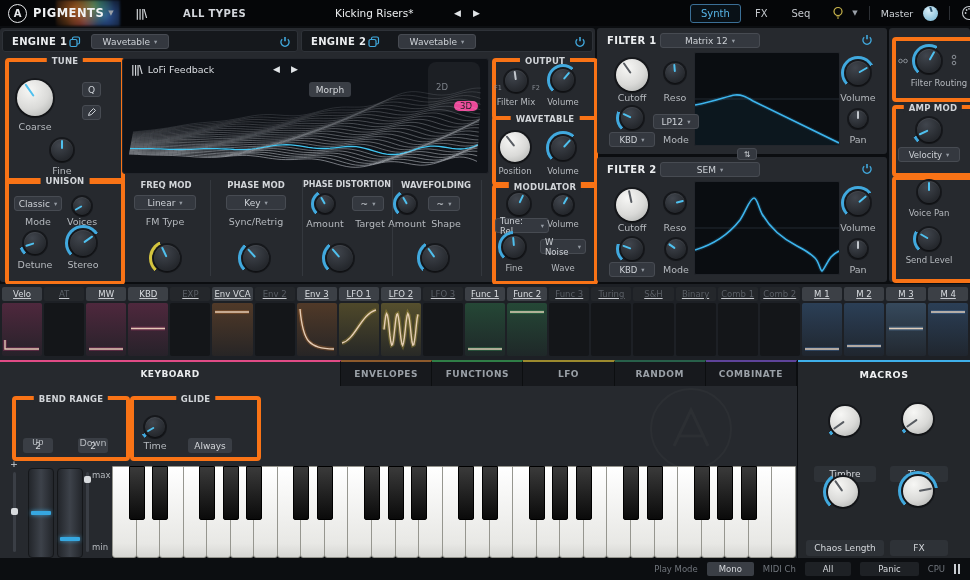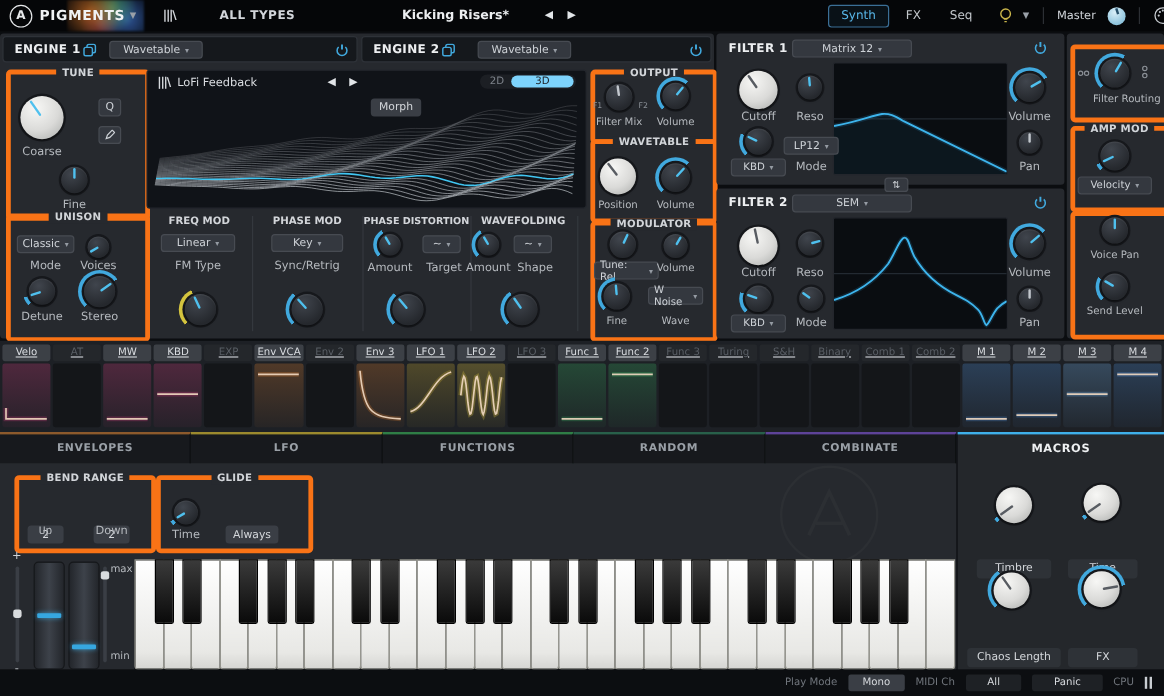--- a/index.html
+++ b/index.html
@@ -14,21 +14,21 @@
       radial-gradient(circle at 58% 25%, rgba(90,200,120,.65), transparent 50%),
       radial-gradient(circle at 78% 60%, rgba(70,130,235,.7), transparent 52%),
       radial-gradient(circle at 45% 75%, rgba(200,60,120,.5), transparent 45%);
     filter:blur(1px);}
   .logoA{width:17px;height:17px;border:1.6px solid #e6e8ea;border-radius:50%;display:flex;align-items:center;justify-content:center;
          font-weight:bold;font-size:10px;color:#e6e8ea;}
   .brand{font-weight:bold;font-size:11.5px;color:#f0f2f4;letter-spacing:.5px;margin-left:6px;position:relative;z-index:2;}
   .caret{color:#9aa0a8;font-size:7px;margin-left:4px;}
   .bars{color:#d6d9dd;font-size:10px;letter-spacing:-1px;font-weight:bold;}
   .tbtxt{color:#d2d5da;font-weight:bold;font-size:10px;letter-spacing:.4px;}
-  .preset{color:#eceef0;font-size:10.5px;font-weight:bold;}
+  .preset{color:#eceef0;font-size:10.5px;font-weight:normal;}
   .navarr{color:#e2e5e8;font-size:9px;padding:0 6px;cursor:pointer;}
   .ttab{height:17px;display:flex;align-items:center;padding:0 10px;border-radius:3px;color:#c3c7cc;font-size:10px;cursor:pointer;}
   .ttab.act{border:1px solid #3b6f96;color:#58b6e8;background:rgba(70,150,210,.08);}
   .vdiv{width:1px;height:14px;background:#2c2f34;margin:0 7px;}
   .masterknob{width:15px;height:15px;border-radius:50%;background:radial-gradient(circle at 40% 30%,#d9eef8,#8fc4dd 70%);position:relative;margin-left:6px;}
   .masterknob::after{content:"";position:absolute;left:7px;top:1px;width:1.5px;height:5px;background:#27506b;transform:rotate(-18deg);}
   
   .panel{position:absolute;background:#26292e;border-radius:3px;}
   .box{position:absolute;border:4px solid #f97316;border-radius:4px;}
   .bt{position:absolute;top:-6px;left:50%;transform:translateX(-50%);background:#26292e;padding:0 5px;
@@ -54,21 +54,21 @@
       font-size:9px;color:#ced2d7;cursor:pointer;box-sizing:border-box;}
   .pwr{position:absolute;cursor:pointer;}
   .graph{position:absolute;background:#0a0d11;border:1px solid #23262c;border-radius:2px;overflow:hidden;}
   .colline{position:absolute;width:1px;background:#34383e;}
   
   .etab{position:absolute;top:2px;height:22px;background:#15181c;border:1px solid #2e3238;border-radius:3px;box-sizing:border-box;}
   .etitle{position:absolute;left:9px;top:5px;font-size:10px;font-weight:bold;color:#eceef0;letter-spacing:.3px;}
   
   .viewer{position:absolute;background:#101318;border:1px solid #23262c;border-radius:3px;overflow:hidden;}
   .pill{position:absolute;background:#1c1f24;border-radius:8px;display:flex;align-items:center;font-size:8.5px;color:#7d828a;padding:1px 2px;cursor:pointer;}
-  .pill .on{background:#7dd3fc;color:#1c1e22;border-radius:7px;padding:0 20px;}
+  .pill .on{background:#ec4899;color:#1c1e22;border-radius:7px;padding:0 6px;margin-top:38px;}
   .pill .off{padding:0 6px;}
   
   .modstrip{position:absolute;left:0;top:284px;width:970px;height:76px;background:#1d2025;}
   .mtabs{position:absolute;left:1px;right:1px;top:3px;height:14px;display:flex;text-decoration:underline;}
   .mtab{flex:1;margin:0 1px;border-radius:2px;display:flex;align-items:center;justify-content:center;font-size:8.5px;cursor:pointer;}
   .mtab.on{background:#3c4046;color:#d9dce0;}
   .mtab.offd{background:#24272b;color:#595e65;}
   .mtiles{position:absolute;left:1px;right:1px;top:19px;height:53px;display:flex;}
   .mtile{flex:1;margin:0 1px;border-radius:2px;background:#141619;position:relative;overflow:hidden;cursor:pointer;}
   
@@ -674,23 +674,24 @@
           <svg width="40" height="53" viewBox="0 0 40 53" style="position: absolute; inset: 0px;">
             <path d="M3,9 L37,9" fill="none" stroke="#4b86c8" stroke-width="4" opacity=".3"></path>
             <path d="M3,9 L37,9" fill="none" stroke="#f2d9c2" stroke-width="1.4" opacity=".9"></path>
           </svg>
         </div>
       </div>
   </div>
 
   <div class="kbpanel">
     <div class="btabs" id="btabs">
+        <div class="btab act" style="flex: 3.77 1 0%; border-top-color: rgb(225, 75, 134);">KEYBOARD</div>
         <div class="btab" style="flex: 1 1 0%; border-top-color: rgb(141, 90, 44);">ENVELOPES</div>
+        <div class="btab" style="flex: 1 1 0%; border-top-color: rgb(47, 126, 70);">FUNCTIONS</div>
         <div class="btab" style="flex: 1 1 0%; border-top-color: rgb(156, 138, 46);">LFO</div>
-        <div class="btab" style="flex: 1 1 0%; border-top-color: rgb(47, 126, 70);">FUNCTIONS</div>
         <div class="btab" style="flex: 1 1 0%; border-top-color: rgb(40, 96, 74);">RANDOM</div>
         <div class="btab" style="flex: 1 1 0%; border-top-color: rgb(94, 67, 153);">COMBINATE</div>
       </div>
 
     <svg class="wm" style="left:646px;top:24px;" width="90" height="90" viewBox="0 0 90 90">
       <circle cx="45" cy="45" r="40" fill="none" stroke="rgba(255,255,255,.05)" stroke-width="2"></circle>
       <path d="M28 62 L45 26 L62 62 M34 52 L56 52" fill="none" stroke="rgba(255,255,255,.05)" stroke-width="3"></path>
     </svg>
 
     <div class="box" style="left:12px;top:36px;width:110px;height:57px;">

